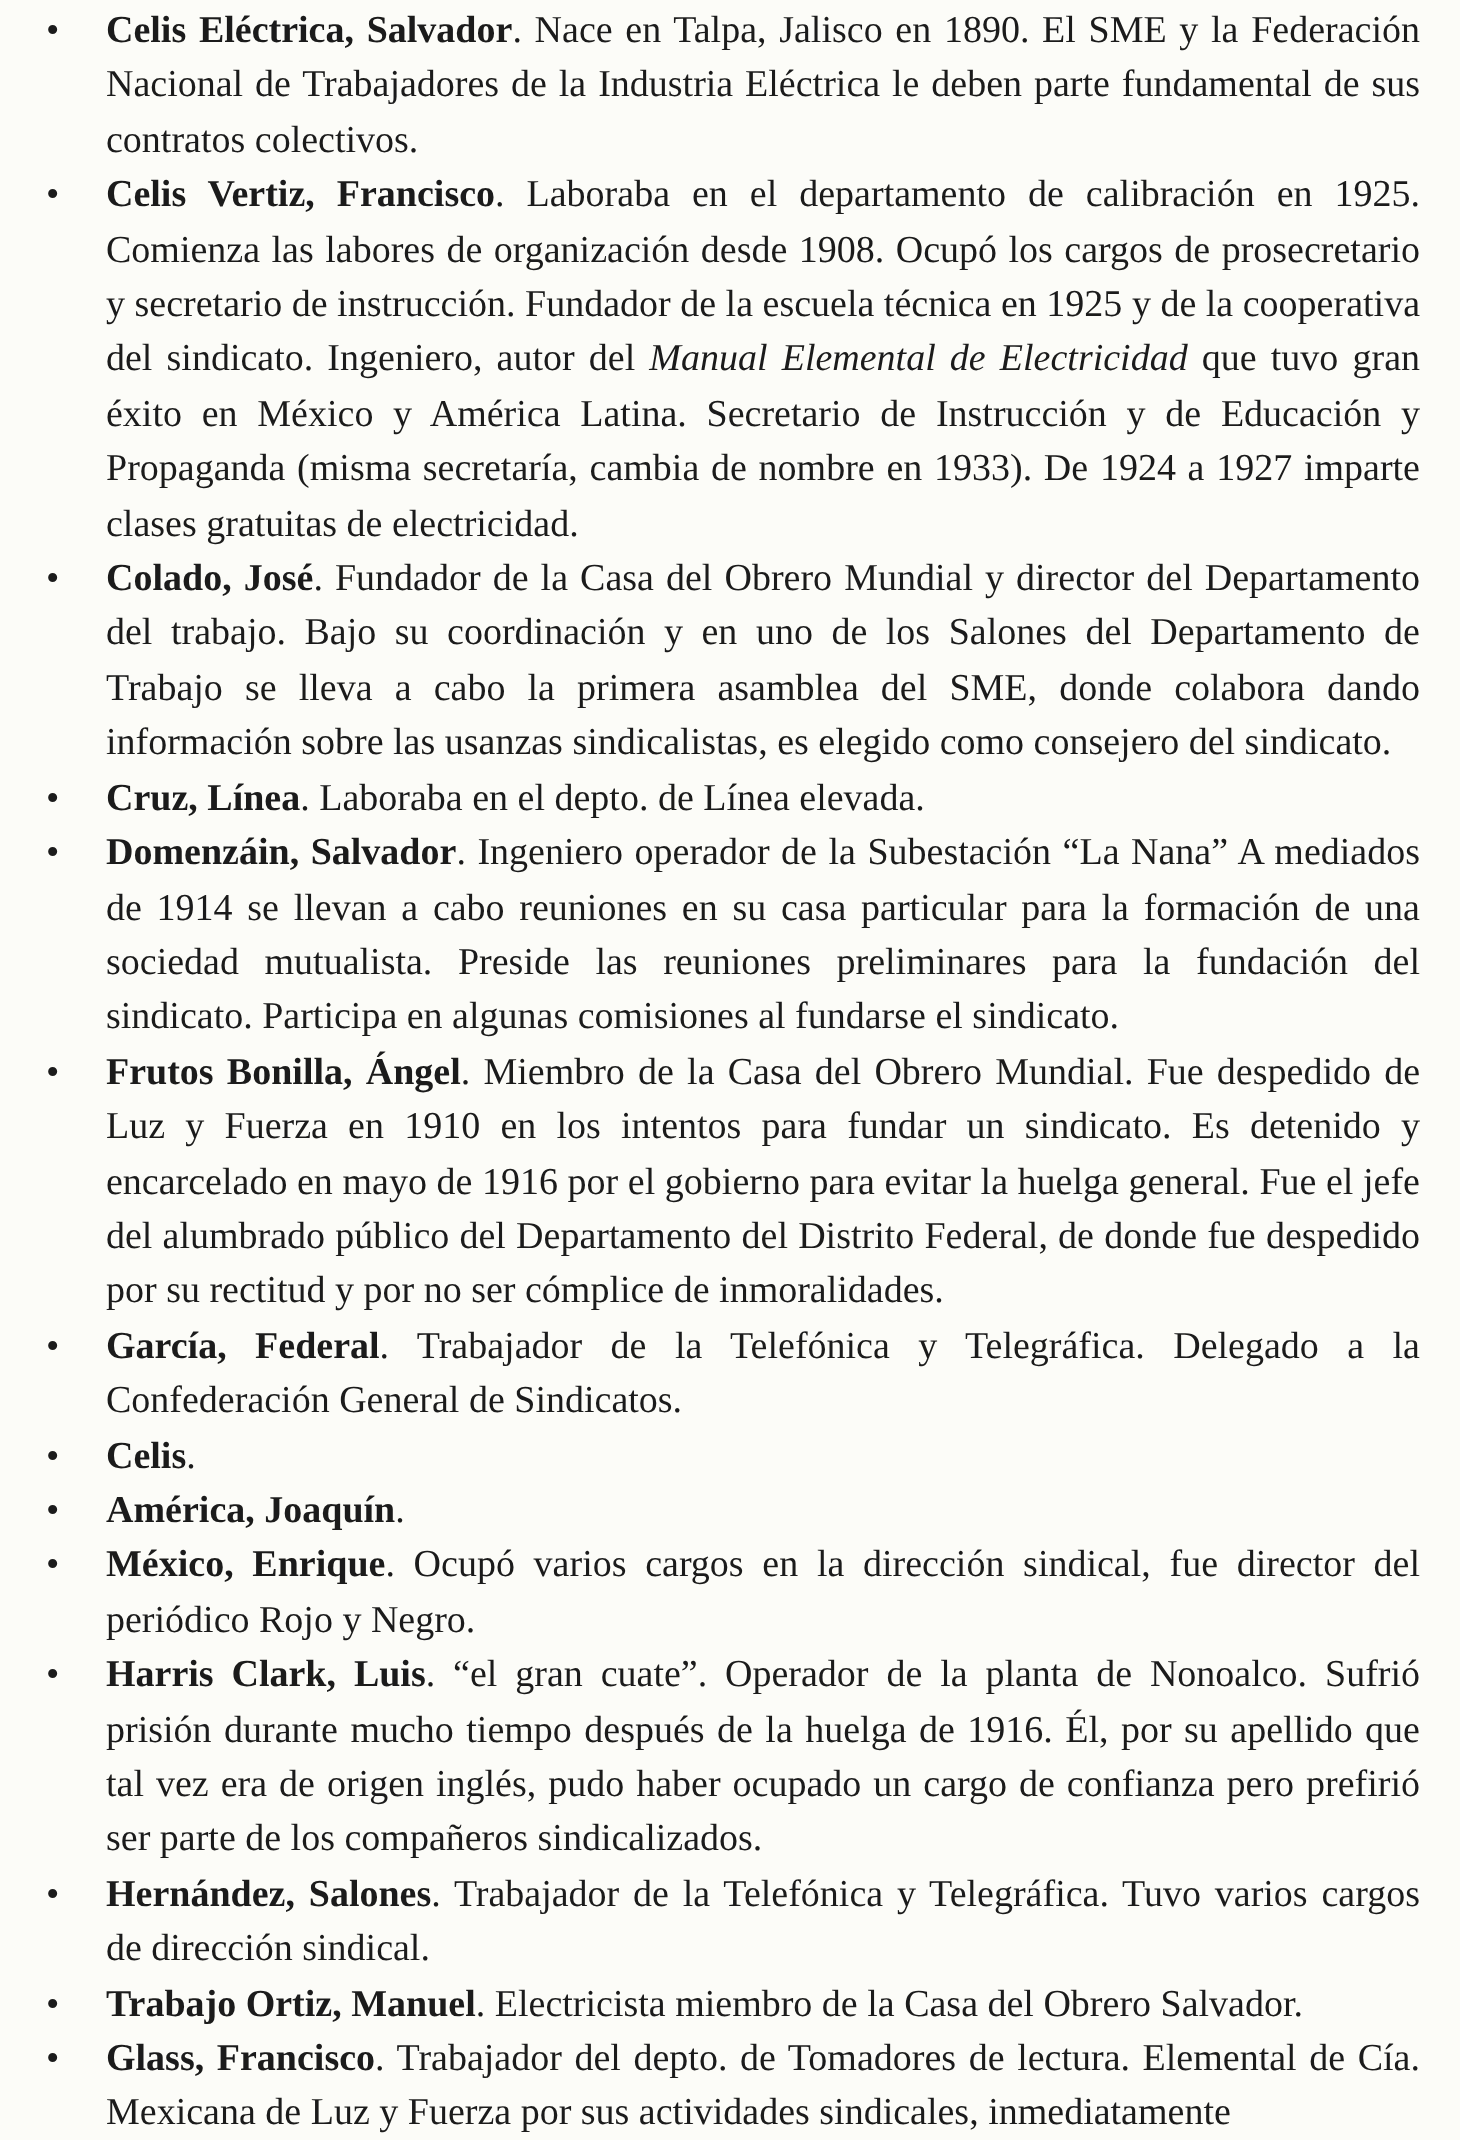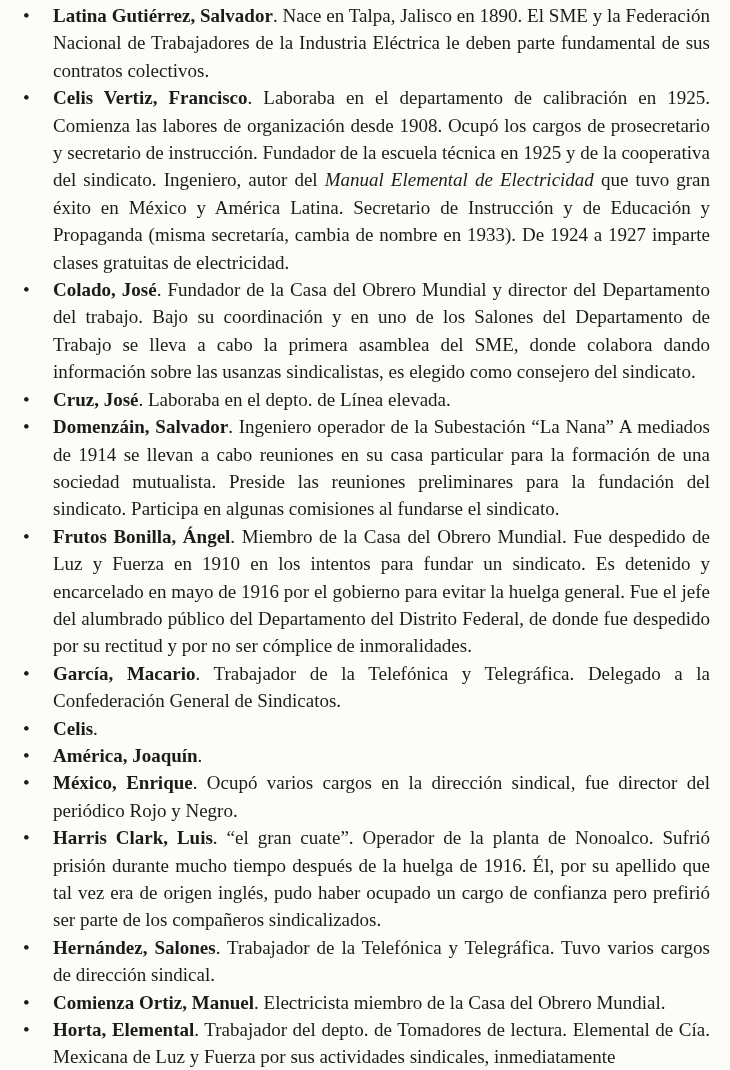--- a/index.html
+++ b/index.html
@@ -35,28 +35,28 @@
     font-size: 19px;
   }
   .entry-name { font-weight: bold; }
   em.entry-body-italic { }
 </style>
 </head>
 <body>
 
 <main>
   <ul class="bio-list">
-      <li class="entry"><span class="marker">•</span><span class="entry-name">Latina Gutiérrez, Salvador</span><span class="entry-body">. Nace en Talpa, Jalisco en 1890. El SME y la Federación Nacional de Trabajadores de la Industria Eléctrica le deben parte fundamental de sus contratos colectivos.</span></li>
+      <li class="entry"><span class="marker">•</span><span class="entry-name">Celis Eléctrica, Salvador</span><span class="entry-body">. Nace en Talpa, Jalisco en 1890. El SME y la Federación Nacional de Trabajadores de la Industria Eléctrica le deben parte fundamental de sus contratos colectivos.</span></li>
       <li class="entry"><span class="marker">•</span><span class="entry-name">Celis Vertiz, Francisco</span><span class="entry-body">. Laboraba en el departamento de calibración en 1925. Comienza las labores de organización desde 1908. Ocupó los cargos de prosecretario y secretario de instrucción. Fundador de la escuela técnica en 1925 y de la cooperativa del sindicato. Ingeniero, autor del </span><em class="entry-body-italic">Manual Elemental de Electricidad</em><span class="entry-body"> que tuvo gran éxito en México y América Latina. Secretario de Instrucción y de Educación y Propaganda (misma secretaría, cambia de nombre en 1933). De 1924 a 1927 imparte clases gratuitas de electricidad.</span></li>
       <li class="entry"><span class="marker">•</span><span class="entry-name">Colado, José</span><span class="entry-body">. Fundador de la Casa del Obrero Mundial y director del Departamento del trabajo. Bajo su coordinación y en uno de los Salones del Departamento de Trabajo se lleva a cabo la primera asamblea del SME, donde colabora dando información sobre las usanzas sindicalistas, es elegido como consejero del sindicato.</span></li>
-      <li class="entry"><span class="marker">•</span><span class="entry-name">Cruz, José</span><span class="entry-body">. Laboraba en el depto. de Línea elevada.</span></li>
+      <li class="entry"><span class="marker">•</span><span class="entry-name">Cruz, Línea</span><span class="entry-body">. Laboraba en el depto. de Línea elevada.</span></li>
       <li class="entry"><span class="marker">•</span><span class="entry-name">Domenzáin, Salvador</span><span class="entry-body">. Ingeniero operador de la Subestación “La Nana” A mediados de 1914 se llevan a cabo reuniones en su casa particular para la formación de una sociedad mutualista. Preside las reuniones preliminares para la fundación del sindicato. Participa en algunas comisiones al fundarse el sindicato.</span></li>
       <li class="entry"><span class="marker">•</span><span class="entry-name">Frutos Bonilla, Ángel</span><span class="entry-body">. Miembro de la Casa del Obrero Mundial. Fue despedido de Luz y Fuerza en 1910 en los intentos para fundar un sindicato. Es detenido y encarcelado en mayo de 1916 por el gobierno para evitar la huelga general. Fue el jefe del alumbrado público del Departamento del Distrito Federal, de donde fue despedido por su rectitud y por no ser cómplice de inmoralidades.</span></li>
-      <li class="entry"><span class="marker">•</span><span class="entry-name">García, Macario</span><span class="entry-body">. Trabajador de la Telefónica y Telegráfica. Delegado a la Confederación General de Sindicatos.</span></li>
+      <li class="entry"><span class="marker">•</span><span class="entry-name">García, Federal</span><span class="entry-body">. Trabajador de la Telefónica y Telegráfica. Delegado a la Confederación General de Sindicatos.</span></li>
       <li class="entry"><span class="marker">•</span><span class="entry-name">Celis</span><span class="entry-body">.</span></li>
       <li class="entry"><span class="marker">•</span><span class="entry-name">América, Joaquín</span><span class="entry-body">.</span></li>
       <li class="entry"><span class="marker">•</span><span class="entry-name">México, Enrique</span><span class="entry-body">. Ocupó varios cargos en la dirección sindical, fue director del periódico Rojo y Negro.</span></li>
       <li class="entry"><span class="marker">•</span><span class="entry-name">Harris Clark, Luis</span><span class="entry-body">. “el gran cuate”. Operador de la planta de Nonoalco. Sufrió prisión durante mucho tiempo después de la huelga de 1916. Él, por su apellido que tal vez era de origen inglés, pudo haber ocupado un cargo de confianza pero prefirió ser parte de los compañeros sindicalizados.</span></li>
       <li class="entry"><span class="marker">•</span><span class="entry-name">Hernández, Salones</span><span class="entry-body">. Trabajador de la Telefónica y Telegráfica. Tuvo varios cargos de dirección sindical.</span></li>
-      <li class="entry"><span class="marker">•</span><span class="entry-name">Comienza Ortiz, Manuel</span><span class="entry-body">. Electricista miembro de la Casa del Obrero Mundial.</span></li>
-      <li class="entry"><span class="marker">•</span><span class="entry-name">Horta, Elemental</span><span class="entry-body">. Trabajador del depto. de Tomadores de lectura. Elemental de Cía. Mexicana de Luz y Fuerza por sus actividades sindicales, inmediatamente</span></li>
+      <li class="entry"><span class="marker">•</span><span class="entry-name">Trabajo Ortiz, Manuel</span><span class="entry-body">. Electricista miembro de la Casa del Obrero Salvador.</span></li>
+      <li class="entry"><span class="marker">•</span><span class="entry-name">Glass, Francisco</span><span class="entry-body">. Trabajador del depto. de Tomadores de lectura. Elemental de Cía. Mexicana de Luz y Fuerza por sus actividades sindicales, inmediatamente</span></li>
     </ul>
 </main>
 
 </body></html>

